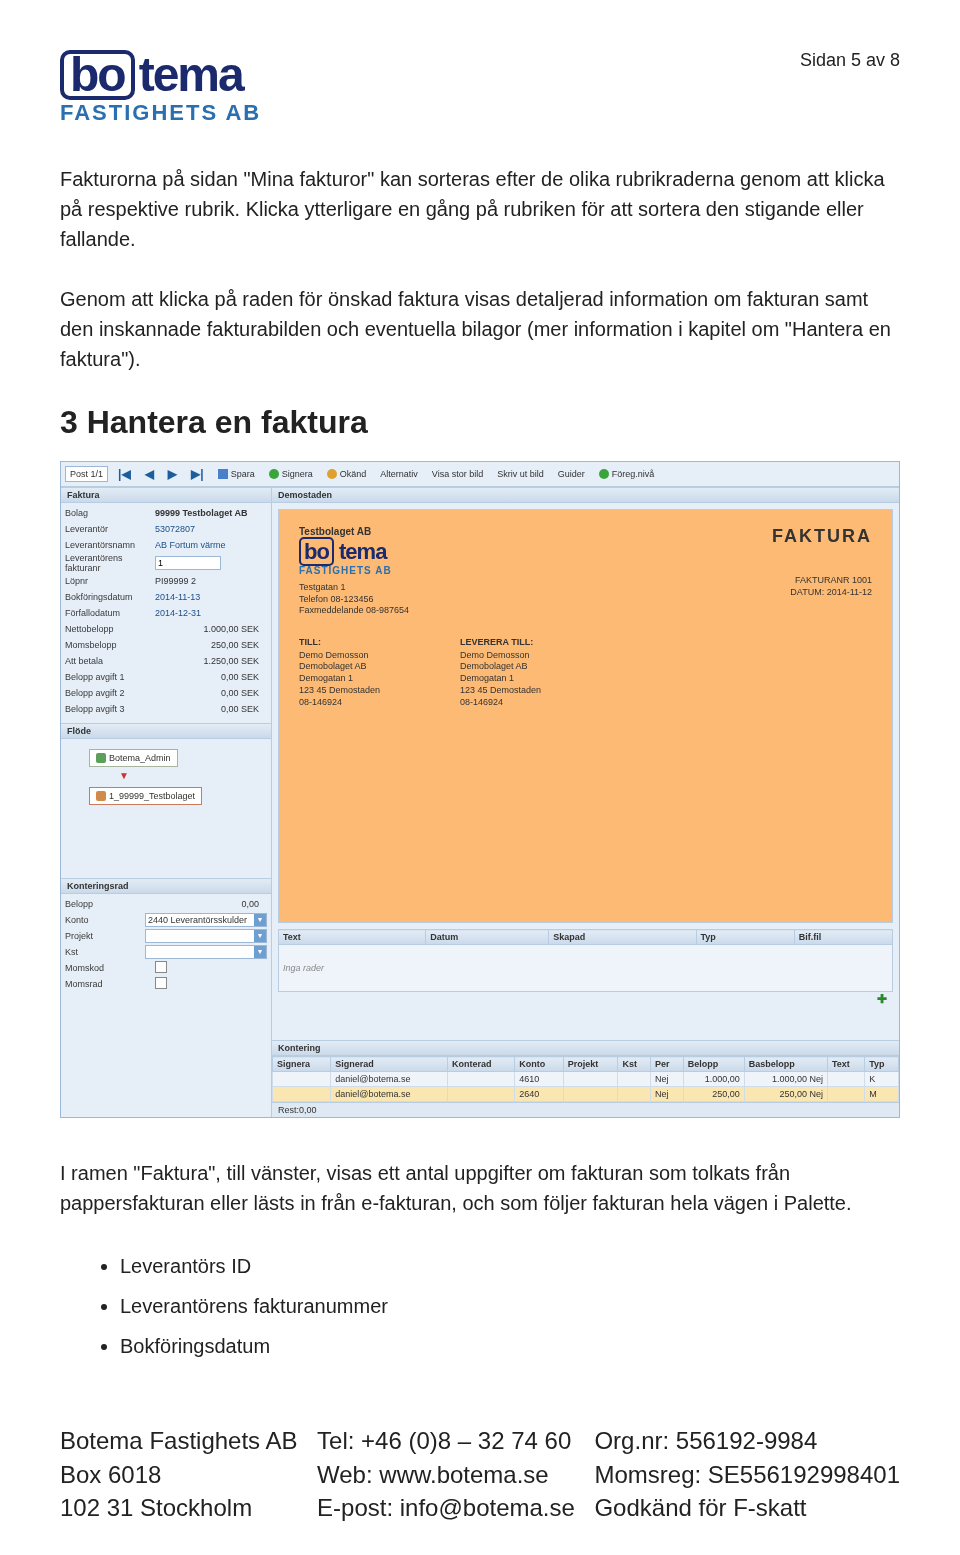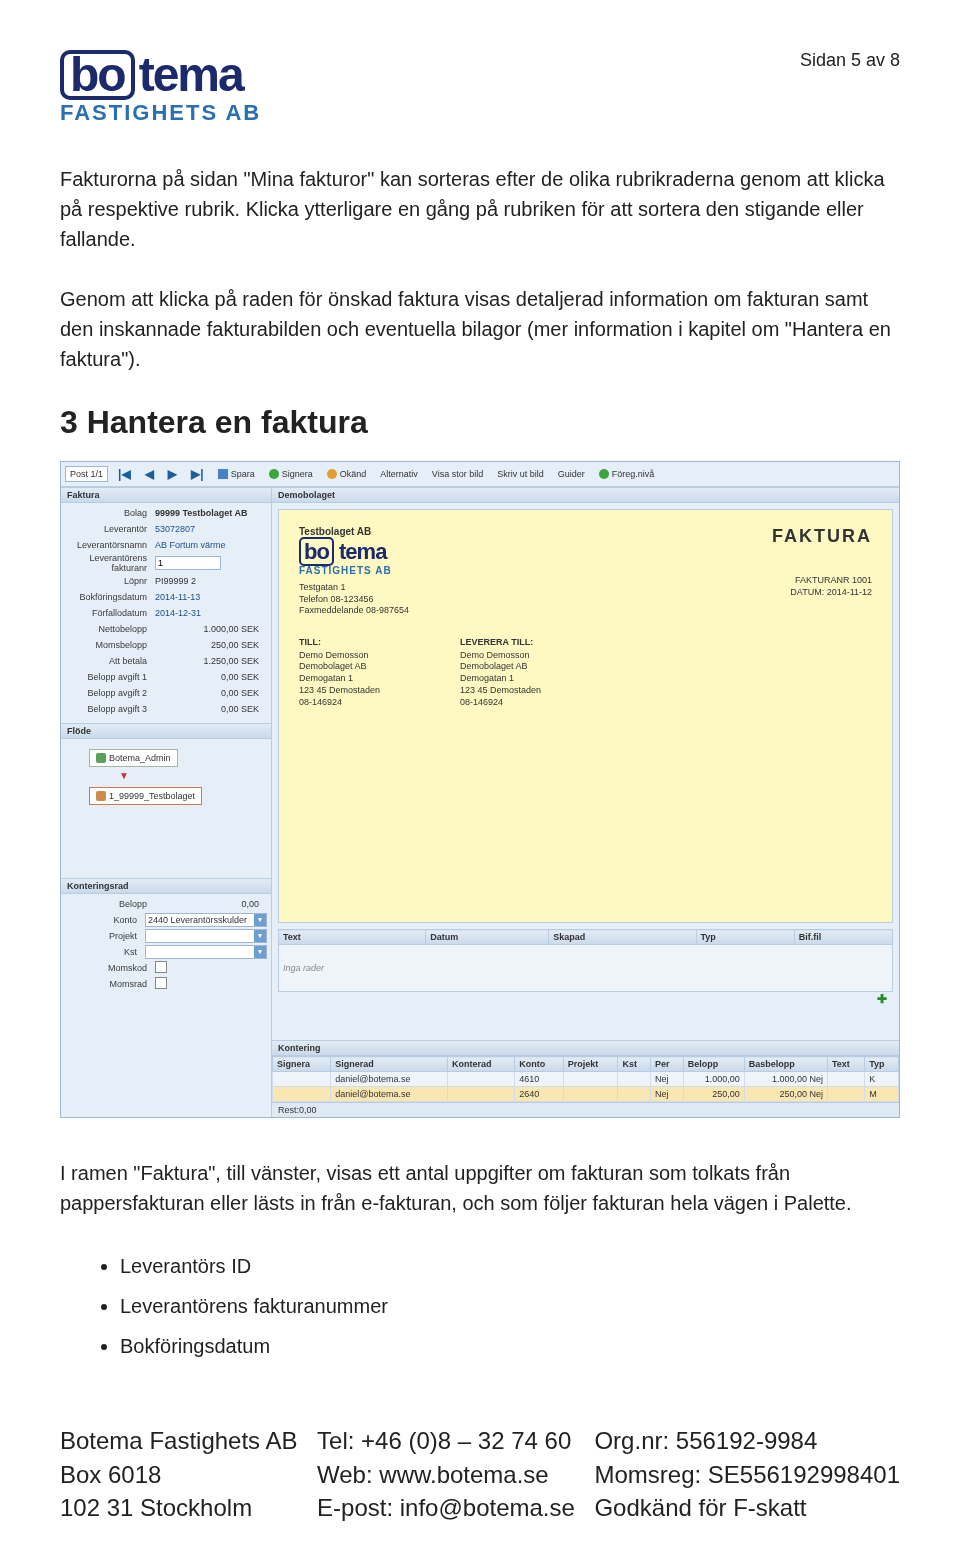--- a/index.html
+++ b/index.html
@@ -104,35 +104,35 @@
   .panel-head {
     background: linear-gradient(#e2ecf5,#cad9ea);
     border-top:1px solid #b8cde2;
     border-bottom: 1px solid #b8cde2;
     font-weight: bold;
     padding: 2px 6px;
     font-size: 9px;
   }
   .form-rows { padding: 2px 4px 6px 4px; }
   .frow { display:flex; align-items:center; font-size:9px; min-height:16px; gap:2px; }
-  .frow .flabel { width: 82px; text-align:right; color:#3a3a3a; padding-right:4px; }
+  .frow .flabel { width: 82px; text-align:left; color:#3a3a3a; padding-right:4px; }
   .frow .fval { flex:1; padding-left:2px; font-weight: bold; }
   .frow .fval.norm { font-weight: normal; }
   .frow .fval.blue { color:#1b4f8a; }
   .frow input.boxed { width: 60px; border:1px solid #9cb8d6; background:#fff; padding:1px 2px; font-size:9px; }
   .flow-box {
     border:1px solid #a6b5a0; background:#fff; padding:3px 6px; font-size:9px; display:inline-flex; align-items:center; gap:3px; margin: 6px 0 3px 24px;
   }
   .flow-arrow { margin-left:54px; color:#c33; font-size:10px; }
   .k-select { border:1px solid #9cb8d6; background:#fff; display:inline-flex; width:120px; }
   .k-select .txt { flex:1; padding:1px 2px; font-size:9px; }
   .k-select .arr { width:12px; background:#6da0d0; color:#fff; text-align:center; font-size:8px; line-height:12px; }
   .chk { width:10px; height:10px; border:1px solid #888; background:#fff; display:inline-block; }
   .invoice-doc {
-    background:#fef9c3; margin:6px; border:1px solid #b8cde2; padding:16px 20px; font-size:9px; min-height:380px;
+    background:#fdba74; margin:6px; border:1px solid #b8cde2; padding:16px 20px; font-size:9px; min-height:380px;
   }
   .inv-head { display:flex; justify-content:space-between; margin-bottom:10px; }
   .inv-left {}
   .inv-left .comp { font-weight:bold; font-size:10px; margin-bottom:2px; }
   .inv-logo-text { font-weight:900; font-size:22px; color:#1a2a6c; letter-spacing:-1px; }
   .inv-logo-sub { font-weight:bold; font-size:10px; color:#2a6fb0; letter-spacing:1px; }
   .inv-contact { margin-top:6px; line-height:1.3; }
   .inv-right { text-align:right; }
   .inv-right .faktura-title { font-weight:bold; font-size:18px; letter-spacing:2px; }
   .inv-right .meta { margin-top:28px; font-size:9px; line-height:1.3; }
@@ -344,21 +344,21 @@
               <div class="fval norm"><span class="chk"></span></div>
             </div>
           <div class="frow">
               <div class="flabel">Momsrad</div>
               <div class="fval norm"><span class="chk"></span></div>
             </div>
         </div>
       </div>
 
       <div class="right-col">
-        <div class="panel-head">Demobolaget</div>
+        <div class="panel-head">Demostaden</div>
         <div class="invoice-doc">
           <div class="inv-head">
             <div class="inv-left">
               <div class="comp">Testbolaget AB</div>
               <div class="inv-logo-text"><span style="border:2px solid #1a2a6c;border-radius:5px;padding:0 3px;">bo</span> <span>tema</span></div>
               <div class="inv-logo-sub">FASTIGHETS AB</div>
               <div class="inv-contact">
                 <div>Testgatan 1</div>
                 <div>Telefon 08-123456</div>
                 <div>Faxmeddelande 08-987654</div>

